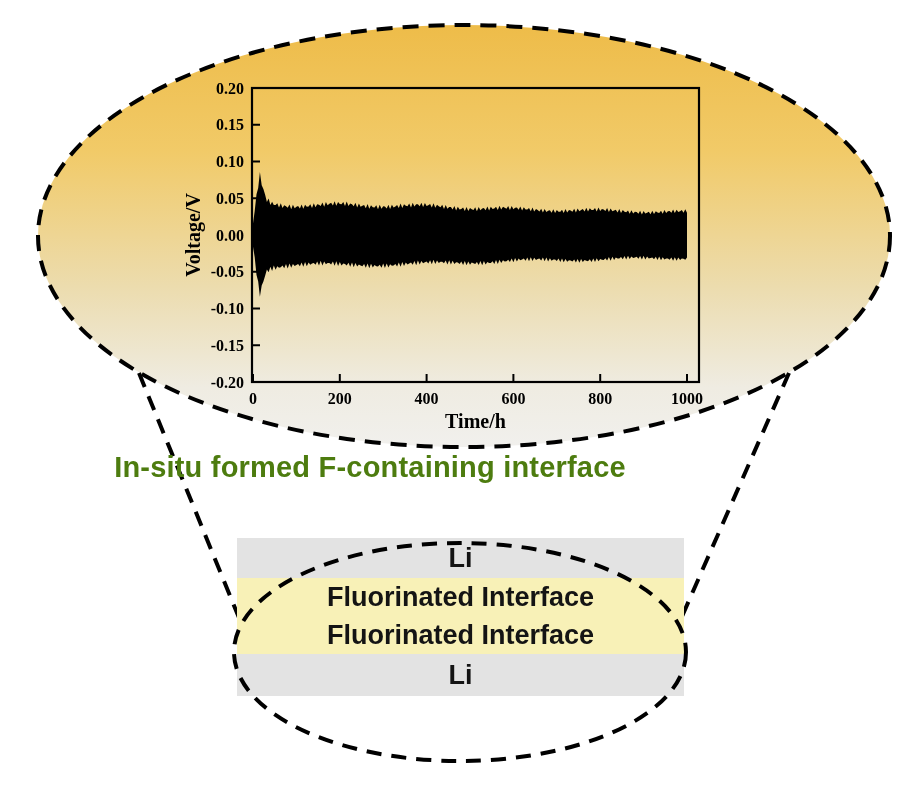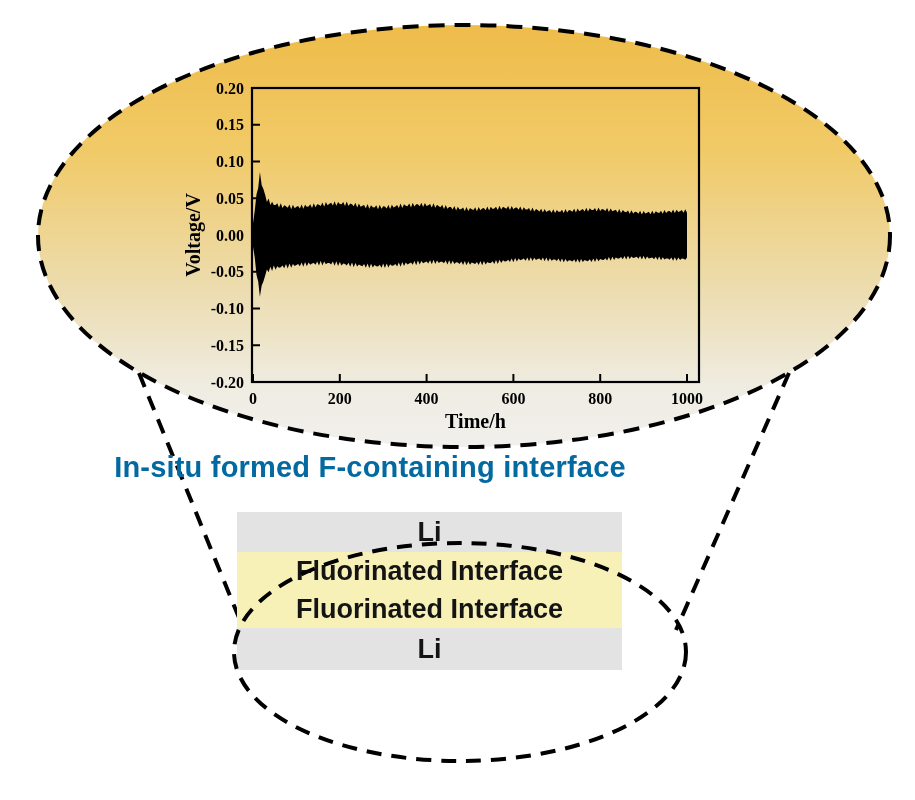--- a/index.html
+++ b/index.html
@@ -3,22 +3,22 @@
 <meta charset="utf-8">
 <style>
   html,body{margin:0;padding:0;background:#ffffff;}
   .canvas{position:relative;width:915px;height:800px;background:#ffffff;overflow:hidden;
           font-family:"Liberation Sans",sans-serif;text-decoration:underline;}
   #bg{position:absolute;left:0;top:0;}
   #chart{position:absolute;left:180px;top:70px;}
   #chart text.tick{font:bold 16px "Liberation Serif",serif;fill:#000;}
   #chart text.axis-title{font:bold 20px "Liberation Serif",serif;fill:#000;}
   .headline{position:absolute;left:0;top:450px;width:740px;text-align:center;
-            font-weight:700;font-size:29px;line-height:34px;color:#0369a1;letter-spacing:.2px;}
-  .stack{position:absolute;left:237px;top:512px;width:385px;}
+            font-weight:700;font-size:29px;line-height:34px;color:#4d7c0f;letter-spacing:.2px;}
+  .stack{position:absolute;left:237px;top:538px;width:447px;}
   .layer{display:flex;align-items:center;justify-content:center;
          font-weight:700;font-size:27px;color:#141414;}
   .layer sub{font-size:.6em;line-height:0;}
   #overlay{position:absolute;left:0;top:0;pointer-events:none;}
 </style>
 </head>
 <body>
 
 <div class="canvas">
 

